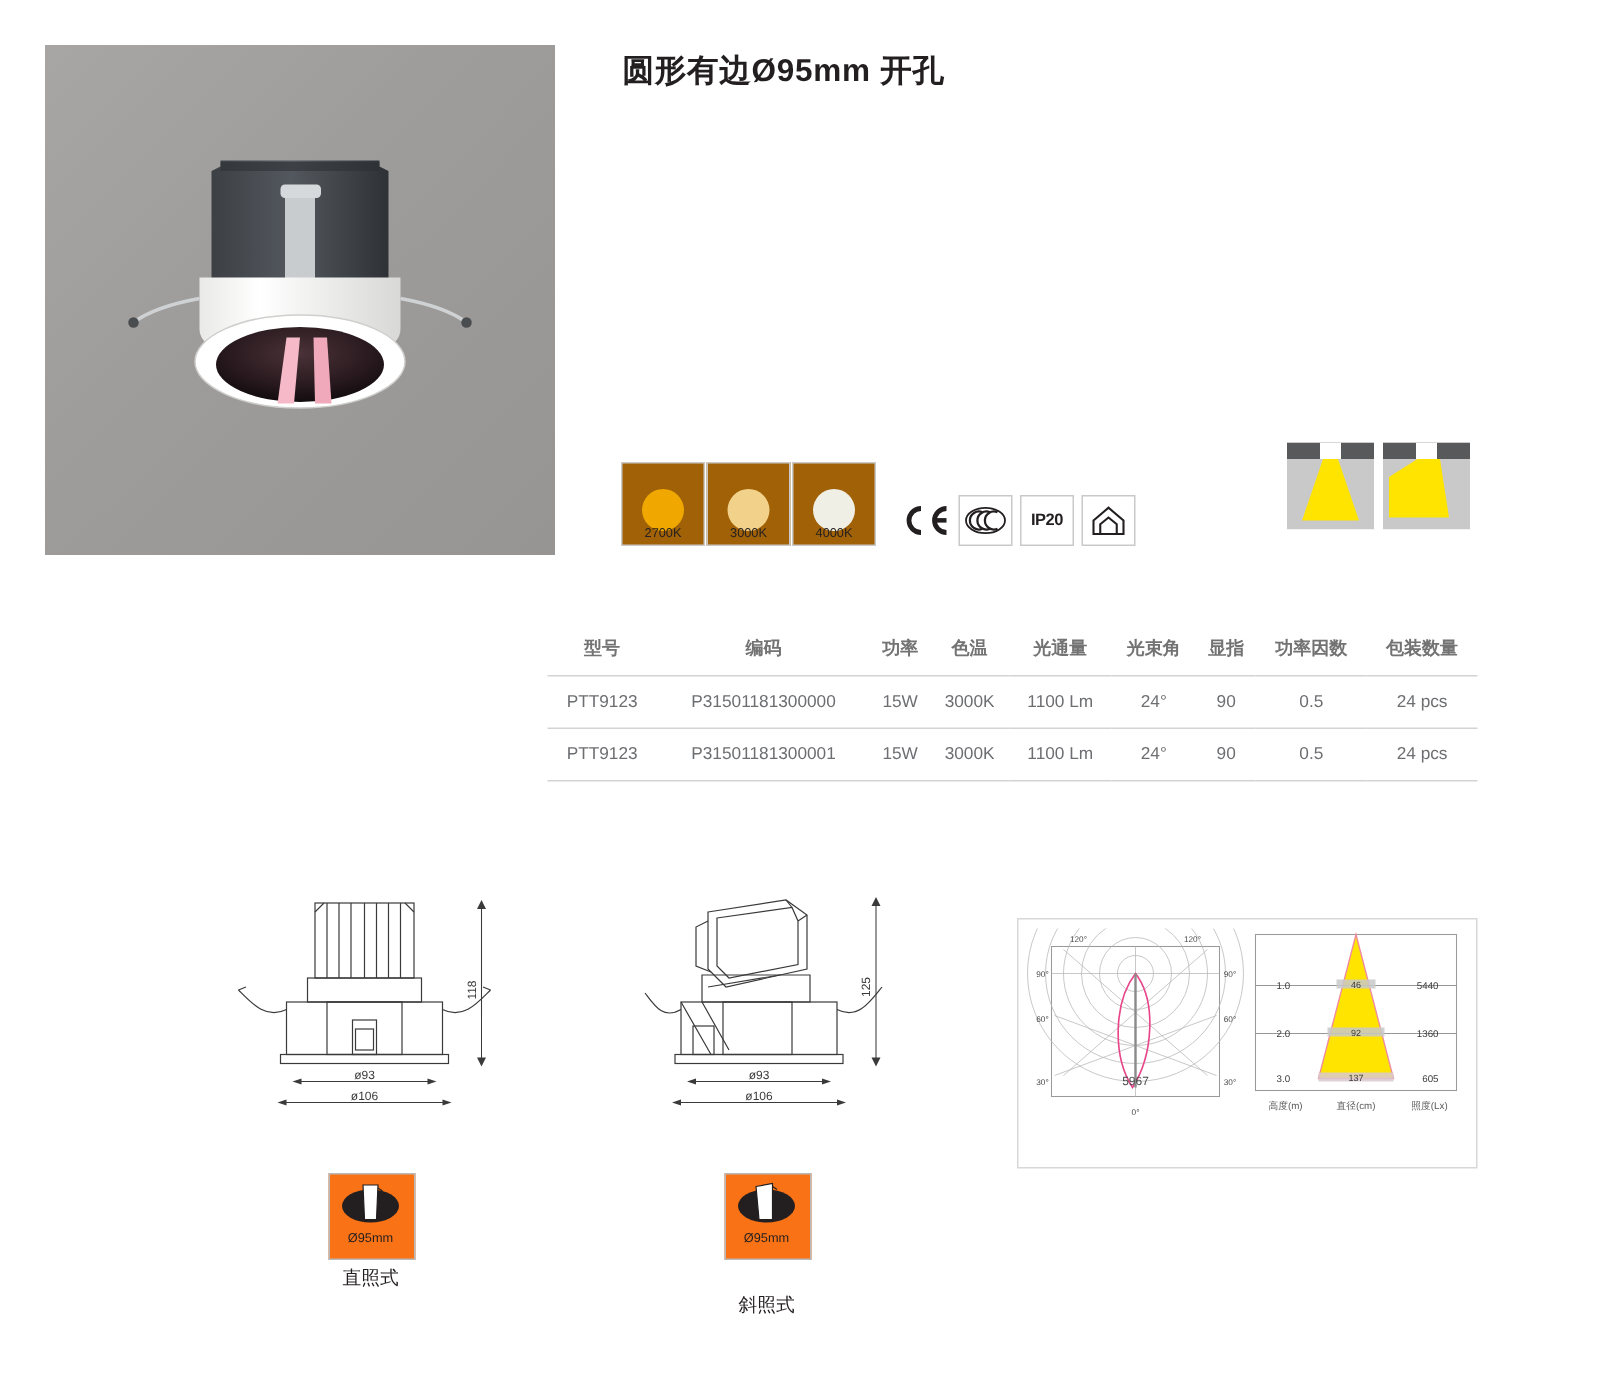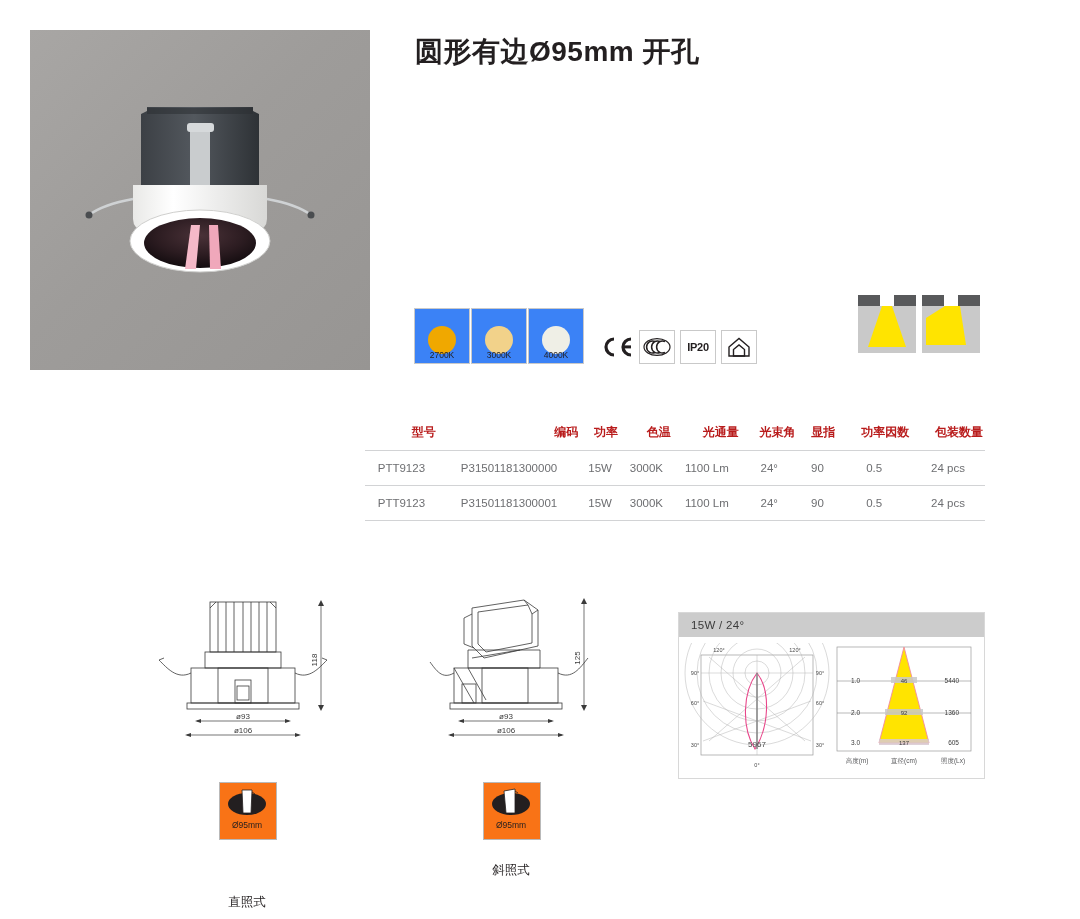--- a/index.html
+++ b/index.html
@@ -17,40 +17,40 @@
   .photo-box{
     position:absolute;left:30px;top:30px;width:340px;height:340px;
     background:linear-gradient(135deg,#a8a6a4 0%,#9e9c9a 45%,#979593 100%);
     overflow:hidden;
   }
   .lamp{position:absolute;left:50%;top:50%;transform:translate(-50%,-50%);width:250px;height:250px;}
 
   
   .title{
     position:absolute;left:415px;top:33px;
-    font-size:28px;font-weight:bold;letter-spacing:.5px;color:#231f20;
+    font-size:21px;font-weight:bold;letter-spacing:.5px;color:#231f20;
     white-space:nowrap;
   }
 
   
   .beam-row{position:absolute;left:414px;top:232px;display:flex;}
   .beam-cell{
     width:54px;height:54px;border:1px solid #c9c9c9;background:#fff;
     margin-right:1px;position:relative;overflow:hidden;
   }
   .beam-cell svg{position:absolute;left:0;top:0;}
   .beam-label{
     position:absolute;left:0;right:0;top:21px;text-align:center;
     font-size:9px;font-weight:bold;color:#231f20;z-index:2;
   }
 
   
   .cct-row{position:absolute;left:414px;top:308px;display:flex;}
   .cct-cell{
-    width:54px;height:54px;border:1px solid #c9c9c9;background:#3b82f6;
+    width:54px;height:54px;border:1px solid #c9c9c9;background:#a16207;
     margin-right:1px;position:relative;
   }
   .cct-dot{
     position:absolute;left:50%;top:17px;transform:translateX(-50%);
     width:28px;height:28px;border-radius:50%;
   }
   .cct-label{
     position:absolute;left:0;right:0;bottom:3px;text-align:center;
     font-size:8.5px;color:#231f20;
   }
@@ -66,22 +66,22 @@
   .cert-text{font-size:11px;font-weight:bold;letter-spacing:-.3px;}
 
   
   .xsec{position:absolute;left:858px;top:295px;display:flex;}
   .xsec svg{display:block;margin-right:6px;}
 
   
   .table-wrap{position:absolute;left:365px;top:420px;width:620px;}
   table{border-collapse:collapse;width:100%;font-size:11.5px;color:#58595b;}
   table th{
-    font-weight:bold;color:#b91c1c;font-size:12px;
-    padding:4px 2px 9px 2px;text-align:right;border-bottom:1px solid #d2d3d5;
+    font-weight:bold;color:#737373;font-size:12px;
+    padding:4px 2px 9px 2px;text-align:center;border-bottom:1px solid #d2d3d5;
   }
   table td{
     padding:11px 2px;text-align:center;border-bottom:1px solid #d2d3d5;
     color:#6d6e71;font-size:11.5px;white-space:nowrap;
   }
   table tr:last-child td{border-bottom:1px solid #d2d3d5;}
 
   
   .dwg{position:absolute;}
   .dwg1{left:155px;top:588px;}
@@ -90,21 +90,21 @@
   
   .cut-badge{
     position:absolute;width:56px;height:56px;border:1px solid #b9b9b9;background:#f97316;
   }
   .cut1{left:219px;top:782px;}
   .cut2{left:483px;top:782px;}
   .cut-cap{
     position:absolute;width:160px;text-align:center;
     font-size:12.5px;color:#231f20;
   }
-  .cap1{left:167px;top:894px;}
+  .cap1{left:167px;top:844px;}
   .cap2{left:431px;top:862px;}
 
   
   .photo-panel{
     position:absolute;left:678px;top:612px;width:305px;height:165px;
     border:1px solid #d8d8d8;background:#fff;
   }
   .panel-head{
     height:24px;background:#cccccc;
     display:flex;align-items:center;padding-left:12px;
@@ -366,23 +366,20 @@
       <ellipse cx="27" cy="21" rx="19" ry="11" fill="#231f20"></ellipse>
       <path d="M20 8 L31 6 L31 30 L22 30 Z" fill="#ffffff" stroke="#231f20" stroke-width="0.8"></path>
       <path d="M31 8 l3 2 M31 12 l3 2 M31 16 l3 2 M31 20 l3 2 M31 24 l3 2" stroke="#231f20" stroke-width="0.8" fill="none"></path>
       <text x="27" y="45" font-size="8.5" fill="#231f20" text-anchor="middle">Ø95mm</text>
     </svg>
   </div>
   <div class="cut-cap cap1">直照式</div>
   <div class="cut-cap cap2">斜照式</div>
 
   <div class="photo-panel">
-    <div class="panel-head">
-      <span>15W / 24°</span>
-    </div>
     <div class="panel-body">
 
       <svg width="148" height="128" viewBox="0 0 148 128">
         <rect x="18" y="12" width="112" height="100" fill="none" stroke="#9a9a9a" stroke-width="0.7"></rect>
         <g stroke="#b5b5b5" stroke-width="0.5" fill="none">
           <circle cx="74" cy="30" r="12"></circle>
           <circle cx="74" cy="30" r="24"></circle>
           <circle cx="74" cy="30" r="36"></circle>
           <circle cx="74" cy="30" r="48"></circle>
           <circle cx="74" cy="30" r="60"></circle>

